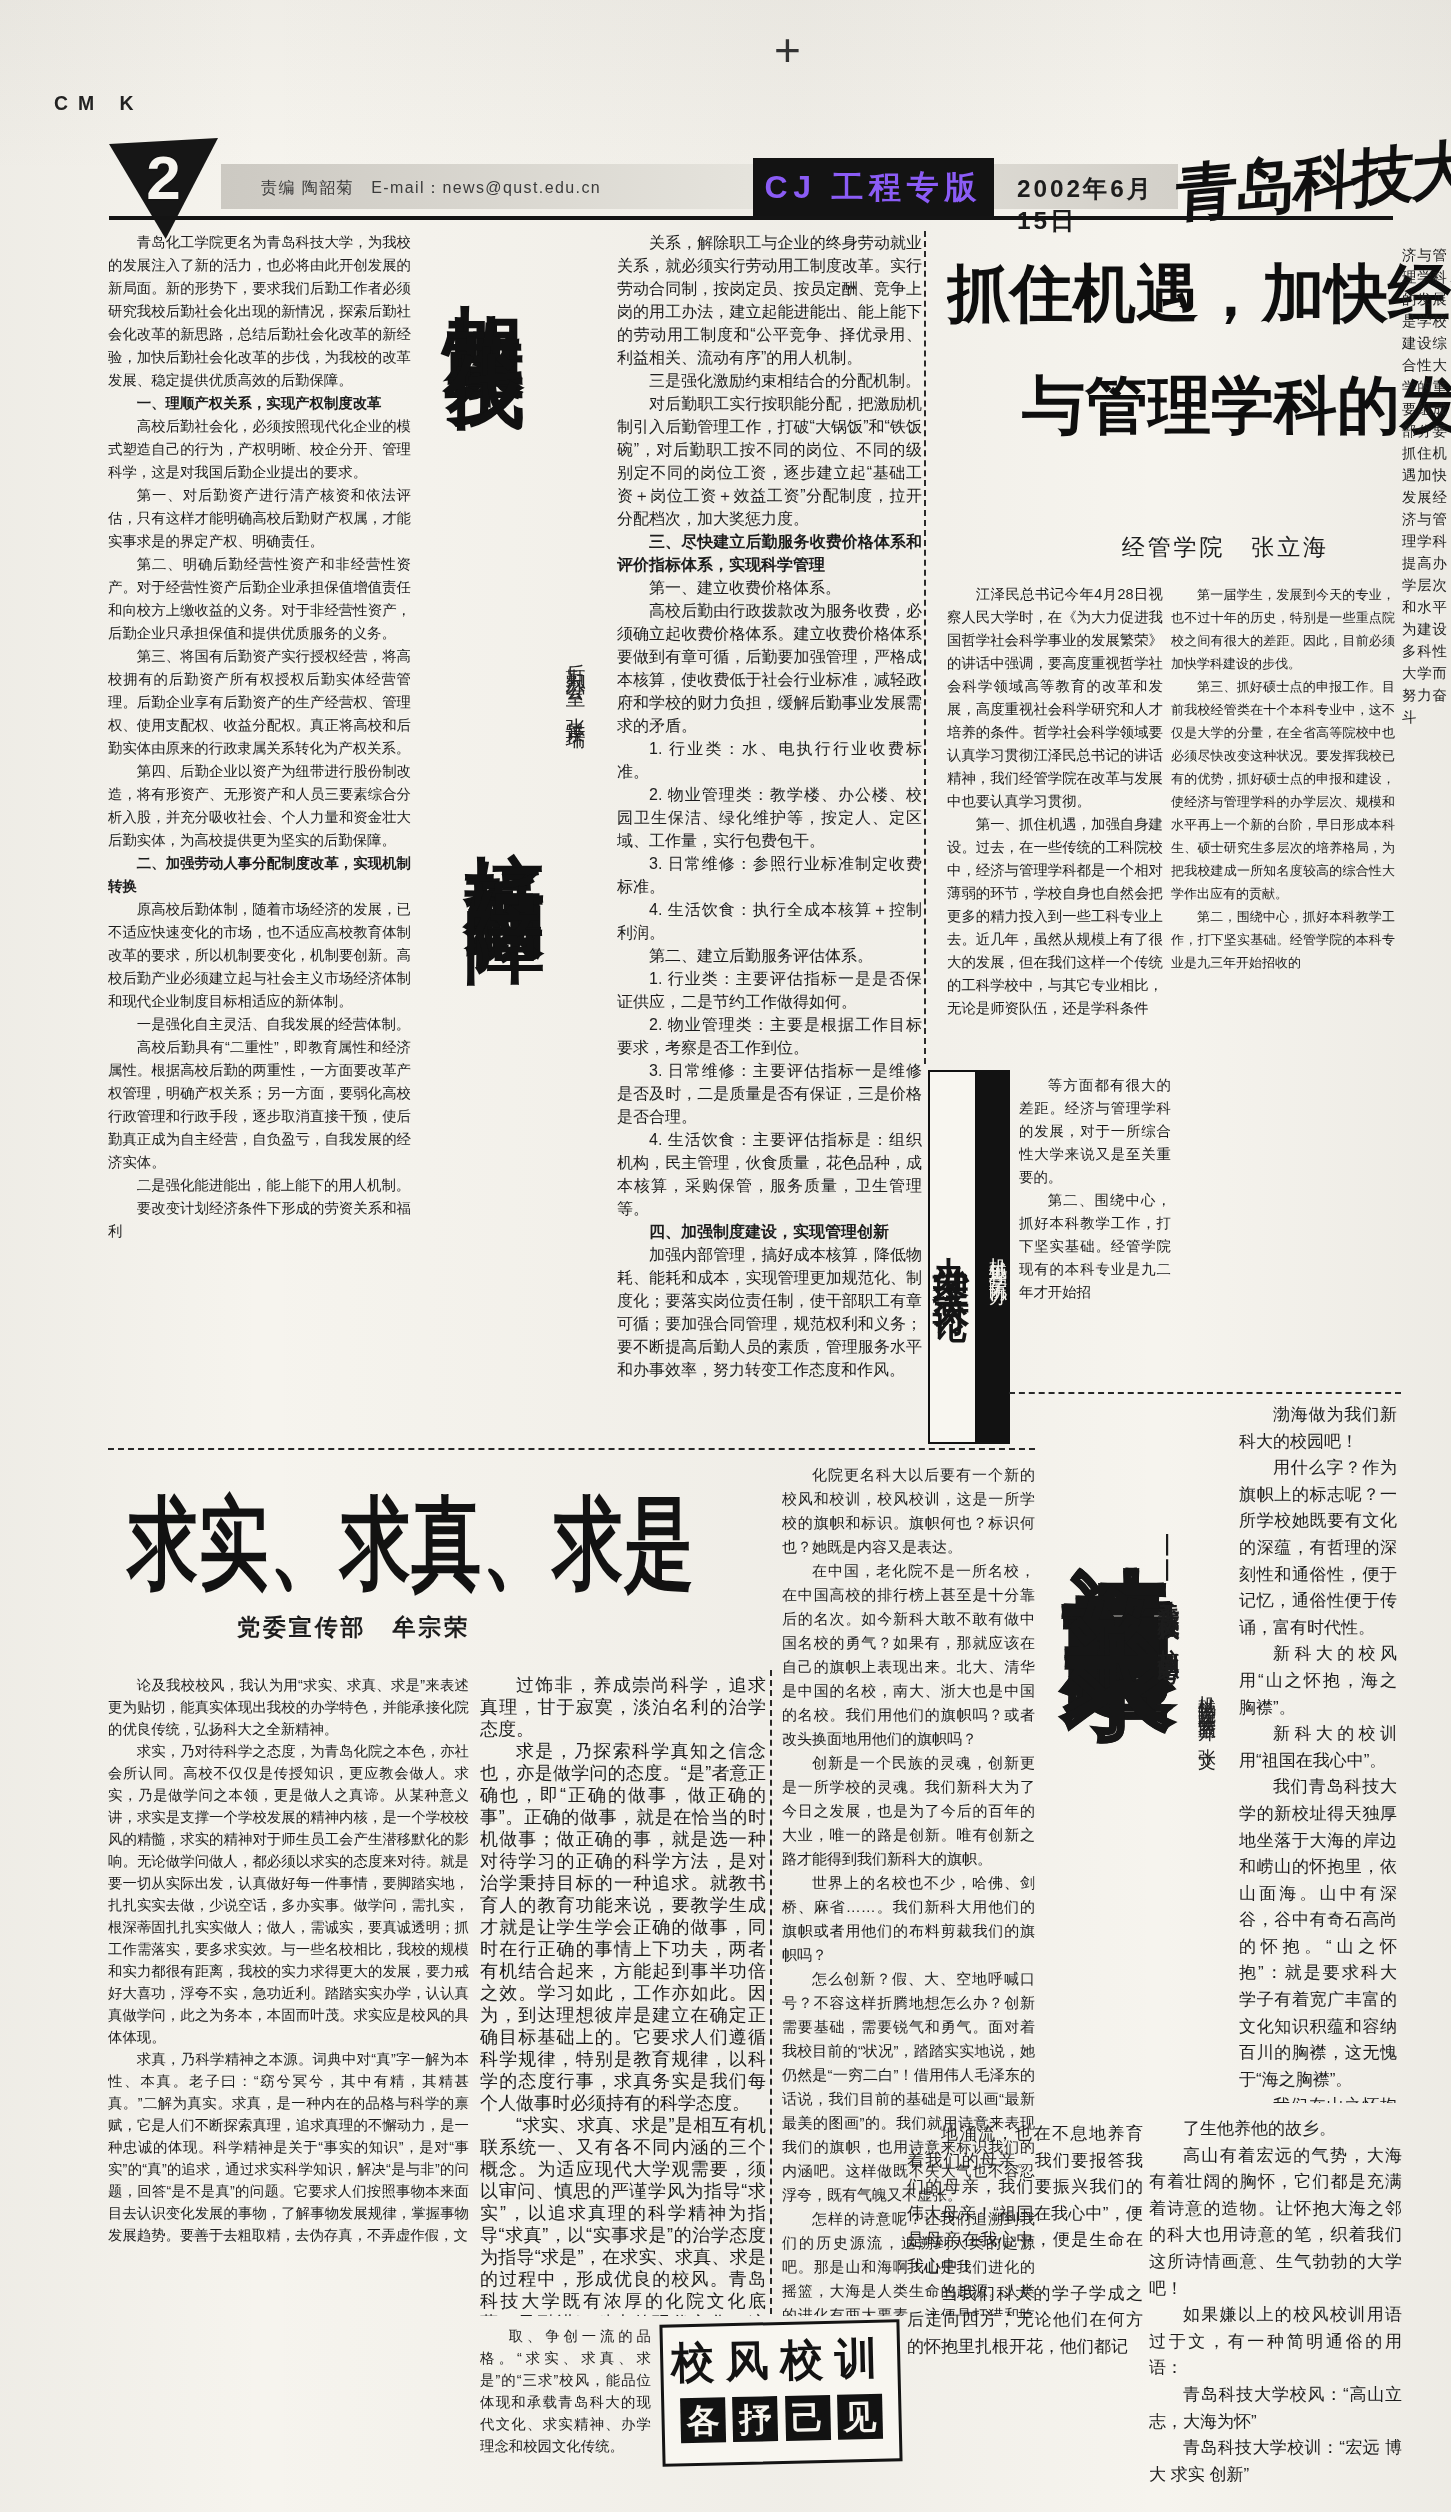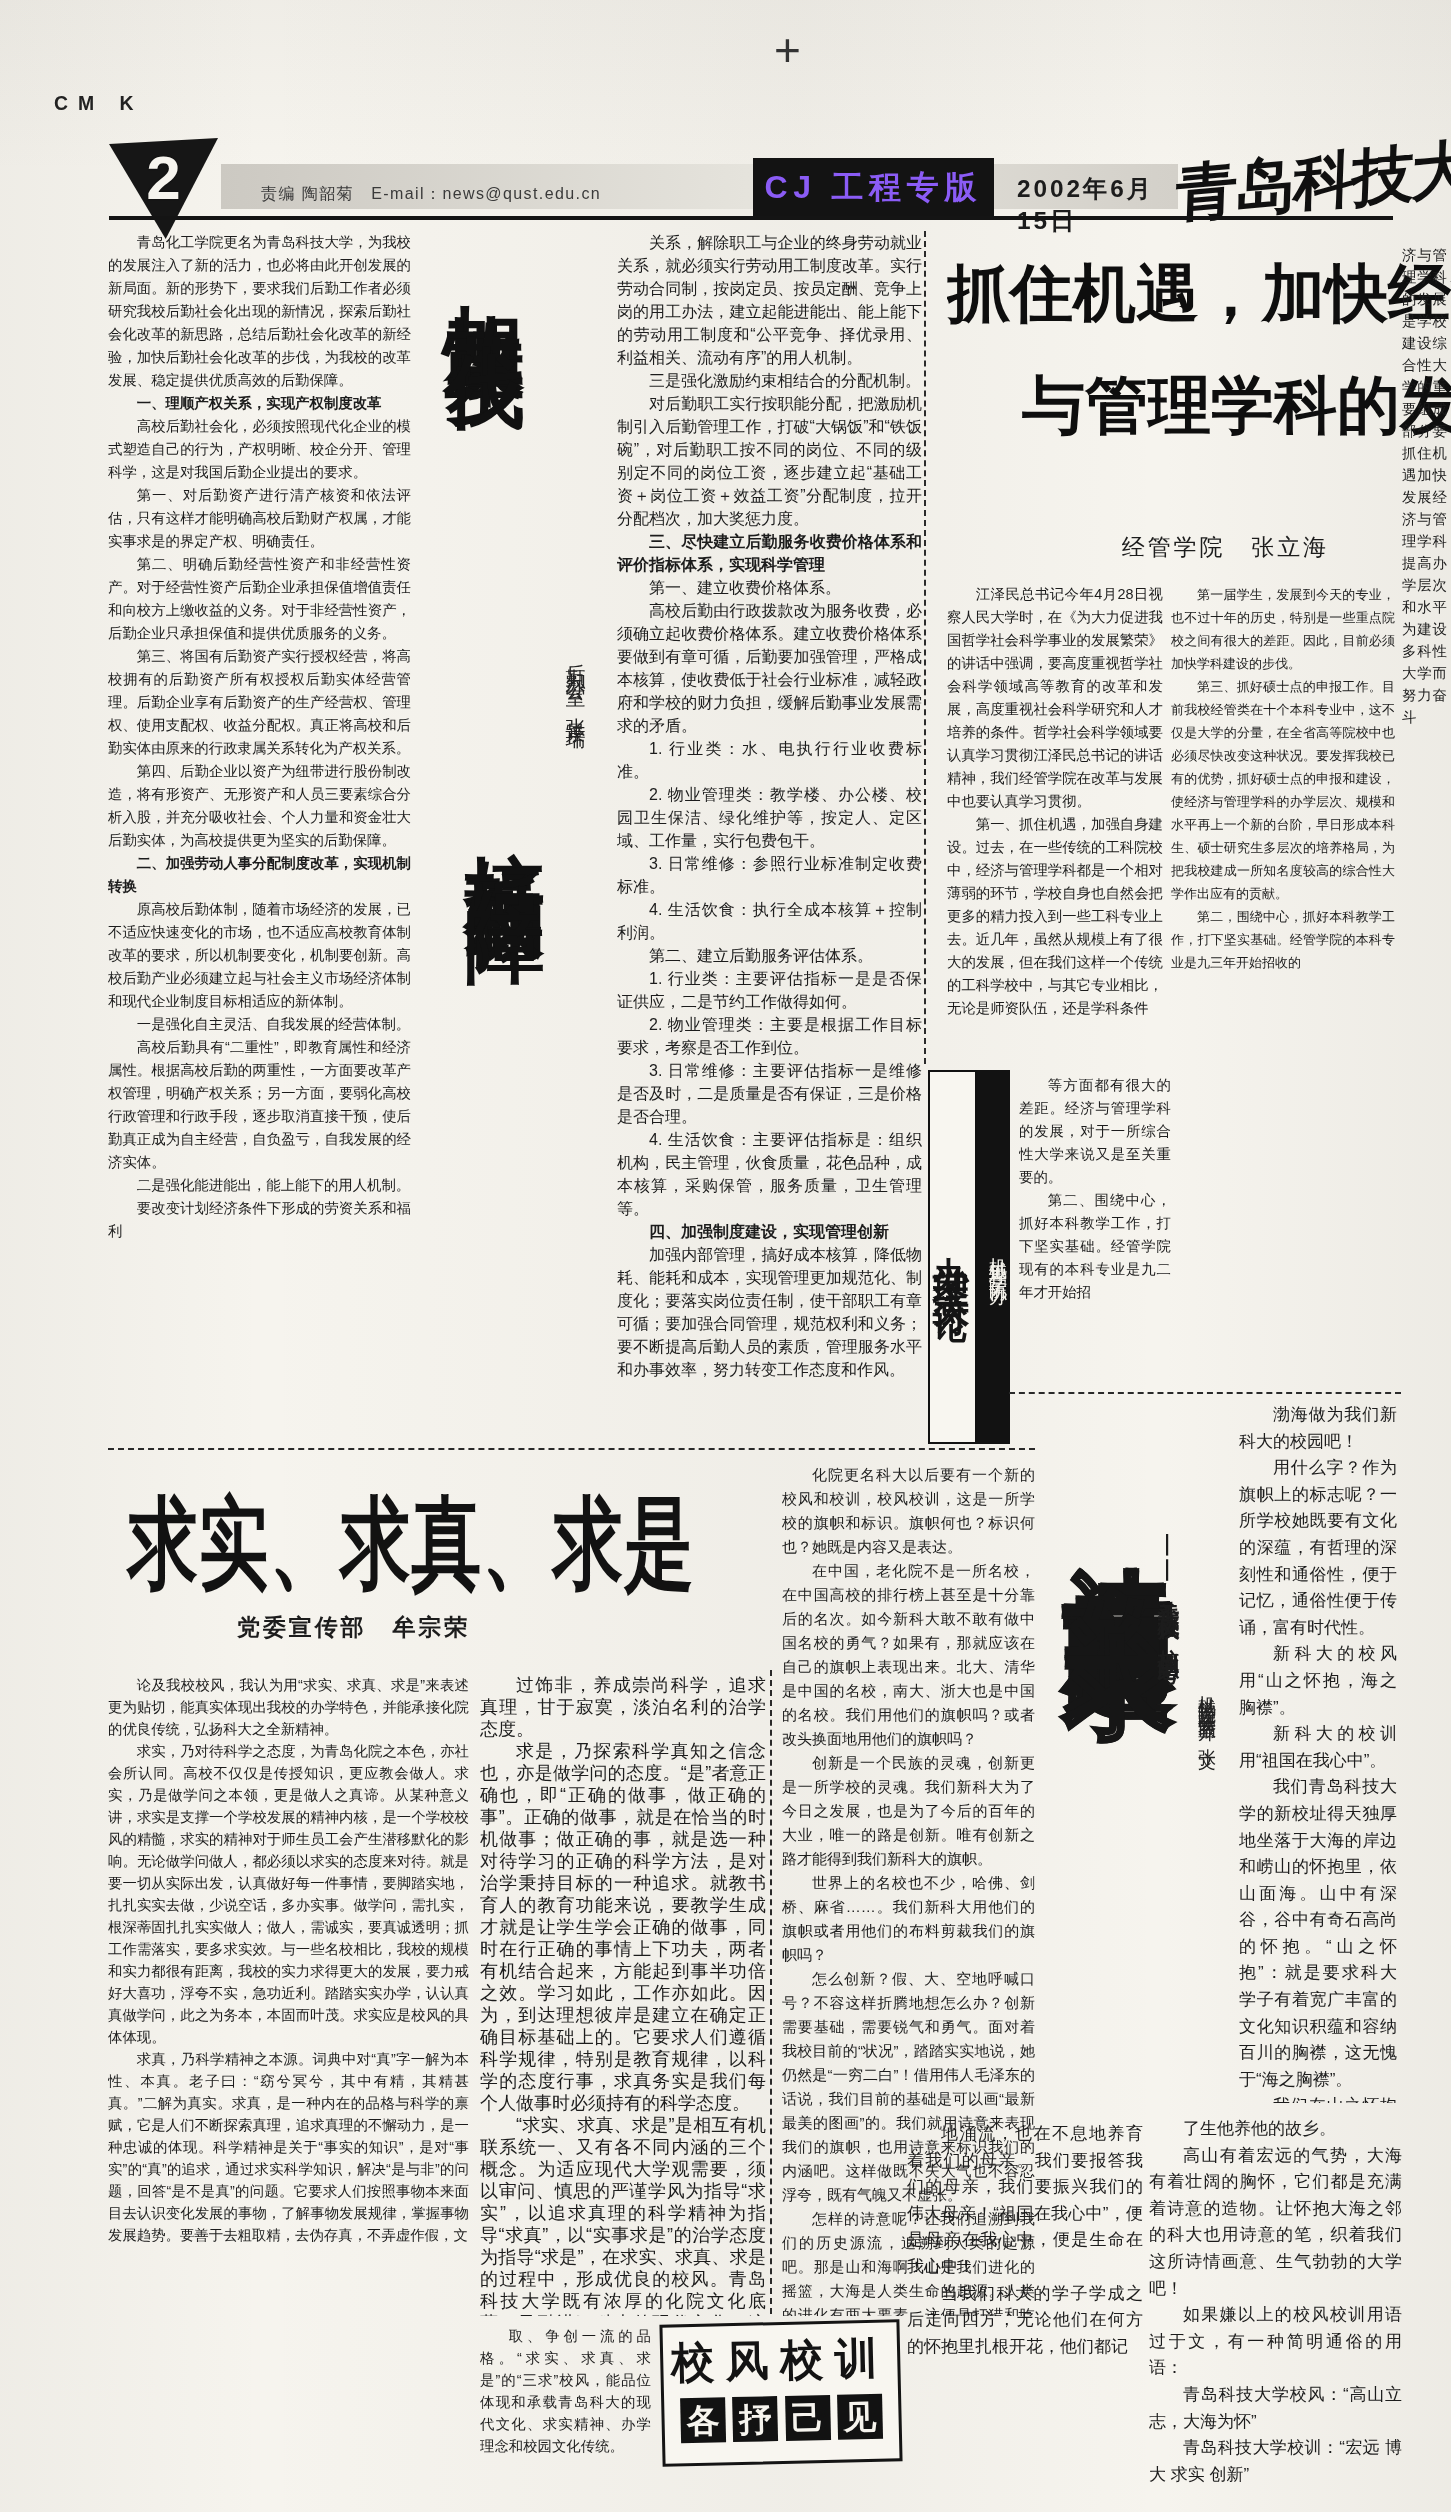--- a/index.html
+++ b/index.html
@@ -16,21 +16,21 @@
   }
   .cropmark { position:absolute; left:54px; top:92px; font-size:19.4px; letter-spacing:10px; font-weight:700; color:#222; }
   .crosshair { position:absolute; left:774px; top:23px; font-size:46px; font-weight:100; color:#333; }
 
   
   .tri { position:absolute; left:109px; top:138px; width:109px; height:101px;
          background:#161616; clip-path:polygon(0 6%,100% 0,52% 100%); text-align:center; }
   .tri span { color:#f6f4ee; font-size:62px; font-weight:900; line-height:79px; text-shadow:0 0 1.4px #000; }
   .band { position:absolute; left:221px; top:164px; width:957px; height:45px;
           background:linear-gradient(90deg,#ccc9c2,#e5e3dc 55%,#d3d0c9); }
-  .editor { position:absolute; left:40px; top:14.4px; font-size:16px; letter-spacing:1.4px; color:#3a3a3a;margin-top:6px; }
+  .editor { position:absolute; left:40px; top:14.4px; font-size:16px; letter-spacing:1.4px; color:#3a3a3a; }
   .seclabel { position:absolute; left:532px; top:-5.7px; background:#131313; color:#8b5cf6;
               font-size:32px; font-weight:900; letter-spacing:5.7px; padding:7.2px 11.5px 8.6px; }
   .date { position:absolute; left:796px; top:8.6px; font-size:24.4px; font-weight:700; letter-spacing:2.9px; }
   .masthead { position:absolute; left:1175px; top:134px; font-size:62px; font-weight:700;
               white-space:nowrap; transform:rotate(-5deg) skewX(-7deg); letter-spacing:-2.9px; color:#101010; }
   .headrule { position:absolute; left:109px; top:216px; width:1284px; height:3.6px; background:#141414; }
 
   
   .col { position:absolute; text-align:justify; overflow:hidden; }
   .col p { margin:0; text-indent:2em; }

